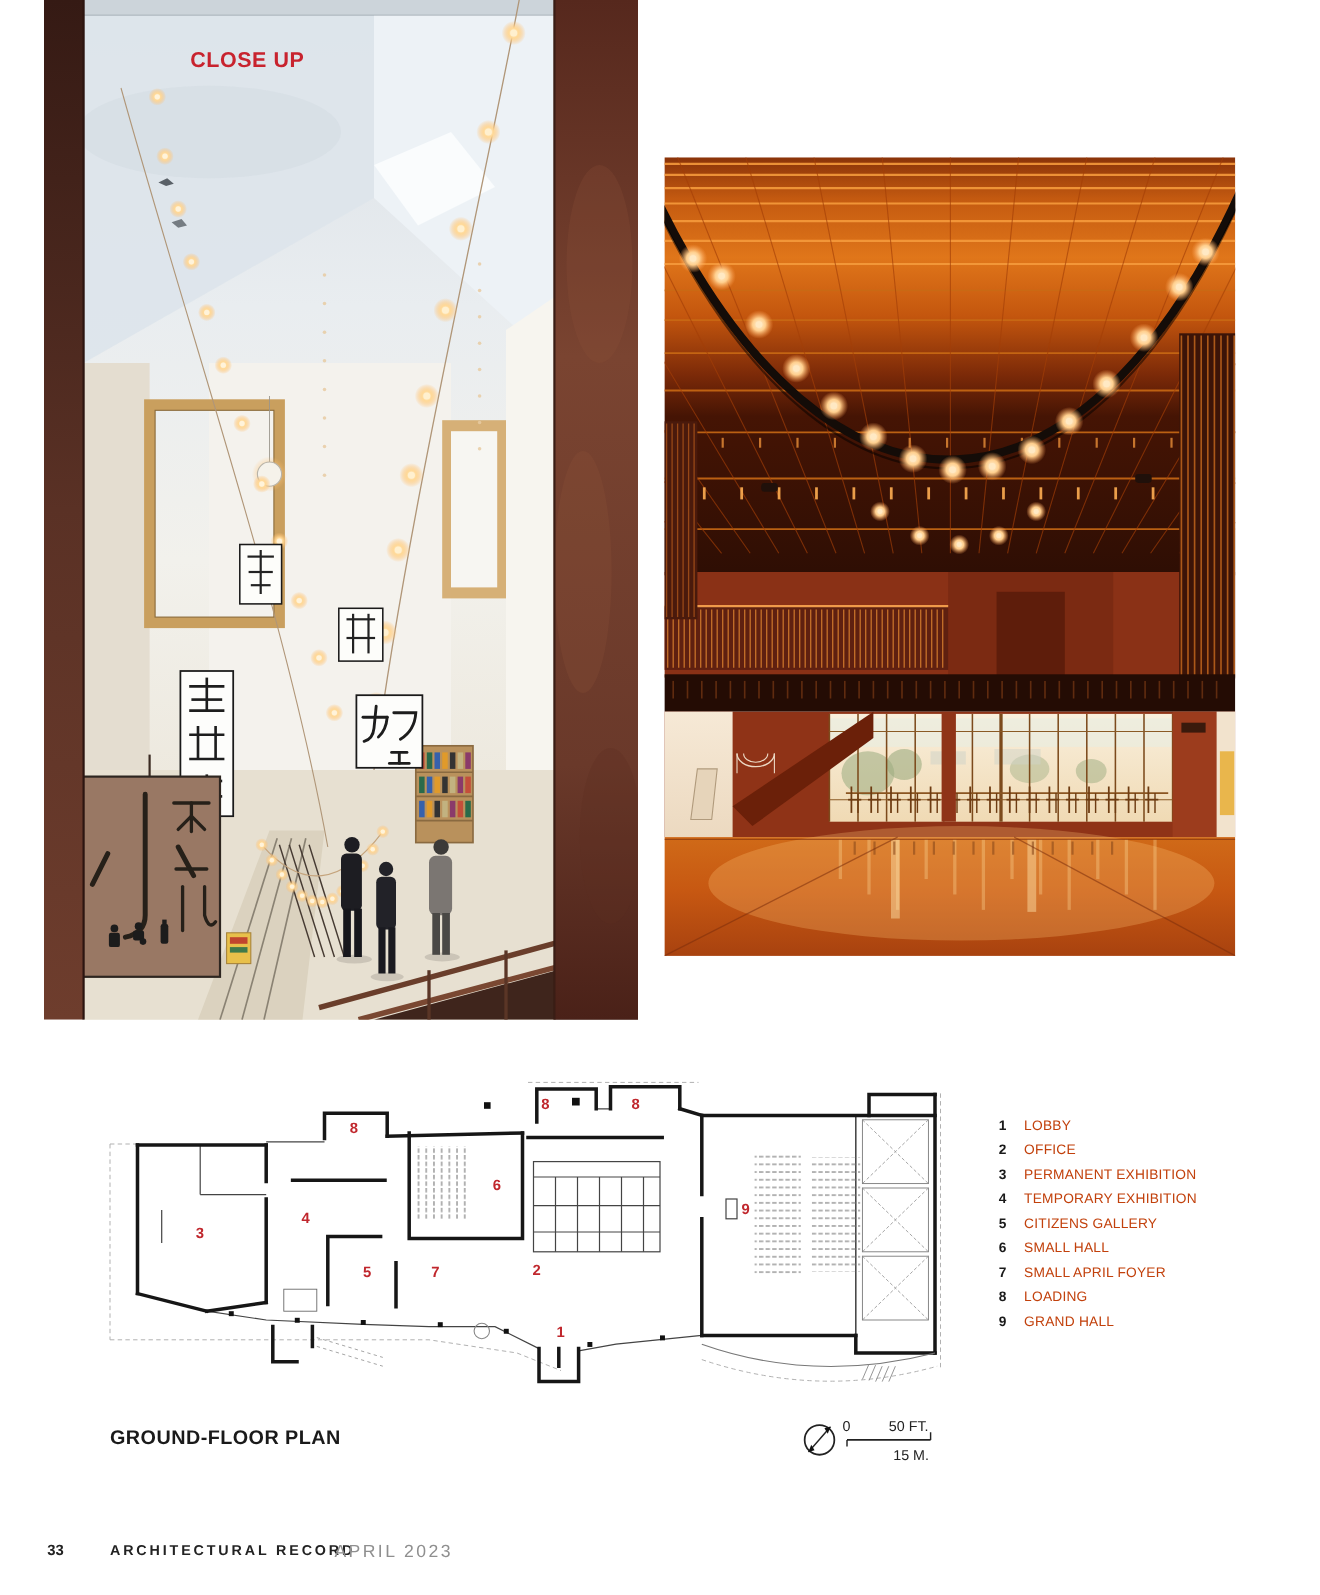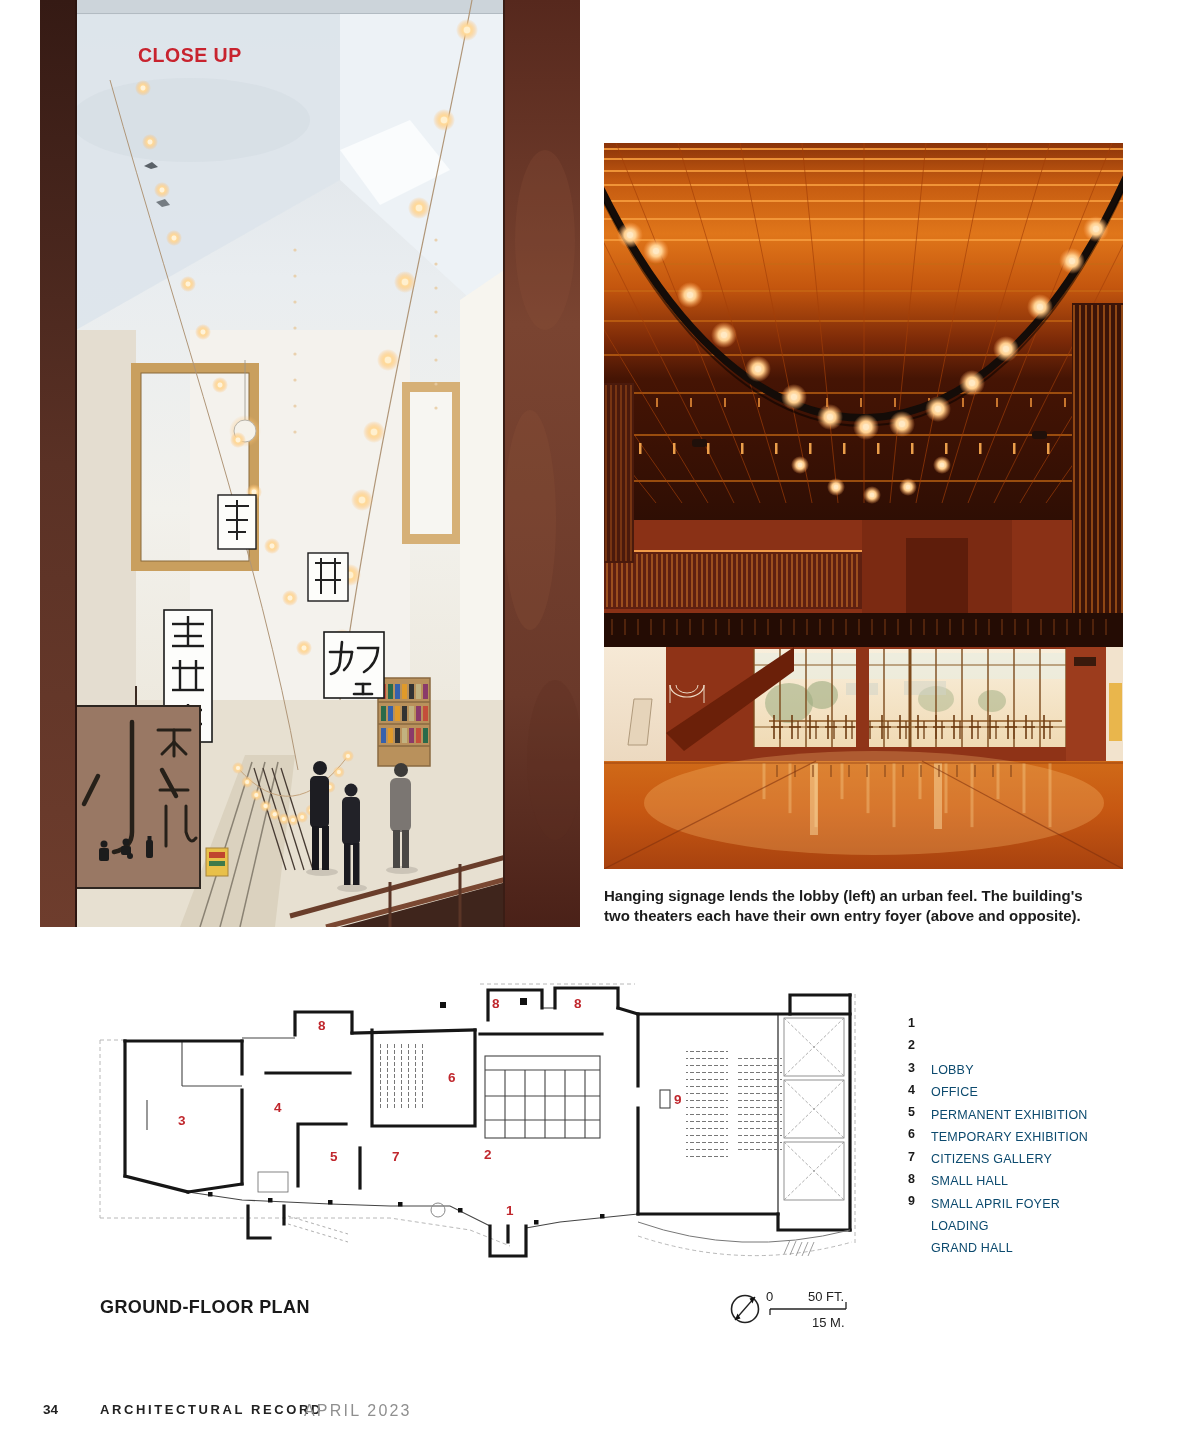--- a/index.html
+++ b/index.html
@@ -11,21 +11,21 @@
   #close-up{left:98px;top:44px;font-size:19.5px;font-weight:bold;letter-spacing:.5px;color:#c8232e;}
   
   #right-photo{left:604px;top:143px;width:519px;height:726px;}
   
   #caption{left:604px;top:886px;width:480px;font-size:15px;line-height:19.5px;font-weight:bold;color:#1c1c1c;}
   
   #plan-svg{left:90px;top:978px;}
   #legend{left:908px;top:1016px;font-size:12.5px;color:#2a2a2a;}
   .legend-row{display:flex;height:22.3px;align-items:flex-start;}
   .legend-num{width:23px;font-weight:bold;color:#1a1a1a;}
-  .legend-label{letter-spacing:.2px;color:#0c4a6e;margin-top:47px;}
+  .legend-label{letter-spacing:.2px;color:#c2410c;}
   #plan-title{left:100px;top:1297px;font-size:18px;font-weight:bold;letter-spacing:.4px;color:#1a1a1a;}
   #scale-block{left:726px;top:1283px;}
   .scale-text{font-size:13px;fill:#222;font-family:"Liberation Sans",sans-serif;}
   
   #footer-page{left:43px;top:1402px;font-size:13.5px;font-weight:bold;color:#222;}
   #footer-mag{left:100px;top:1402px;font-size:13px;font-weight:bold;letter-spacing:2.6px;color:#222;}
   #footer-issue{left:304px;top:1402px;font-size:16px;letter-spacing:2.2px;color:#8f8f8f;}
 </style>
 </head>
 <body>
@@ -324,21 +324,21 @@
 
       <rect x="0" y="0" width="36" height="927" fill="url(#ljG)"></rect>
       <rect x="464" y="0" width="76" height="927" fill="url(#rjG)"></rect>
       <ellipse cx="505" cy="240" rx="30" ry="90" fill="#8a5038" opacity=".25"></ellipse>
       <ellipse cx="490" cy="520" rx="26" ry="110" fill="#91563c" opacity=".22"></ellipse>
       <ellipse cx="515" cy="760" rx="28" ry="80" fill="#5d2f22" opacity=".3"></ellipse>
       <line x1="464" y1="0" x2="464" y2="927" stroke="#3a1d15" stroke-width="2"></line>
       <line x1="36" y1="0" x2="36" y2="927" stroke="#2c1510" stroke-width="2"></line>
       <g id="bulbs-right"></g>
     </svg>
-    <div class="abs" id="close-up" style="position:absolute;">CLOSE UP</div>
+    <div class="abs" id="close-up" style="position:absolute;margin-left:35px;">CLOSE UP</div>
   </div>
 
   <div class="abs" id="right-photo">
     <svg width="519" height="726" viewBox="0 0 519 726">
       <defs>
         <linearGradient id="ceilG" x1="0" y1="0" x2="0" y2="1">
           <stop offset="0" stop-color="#8a3309"></stop>
             <stop offset=".1" stop-color="#c45a10"></stop>
           <stop offset=".24" stop-color="#e0761a"></stop>
             <stop offset=".38" stop-color="#c4560e"></stop>
@@ -723,24 +723,20 @@
           <rect x="370" y="622" width="2" height="12" fill="#8a4a1a" opacity="0.6"></rect>
           <rect x="388" y="622" width="2" height="12" fill="#8a4a1a" opacity="0.6"></rect>
           <rect x="406" y="622" width="2" height="12" fill="#8a4a1a" opacity="0.6"></rect>
         </g>
       <line x1="0" y1="726" x2="212" y2="618" stroke="#7c2e0c" stroke-width="1.2" opacity=".55"></line>
       <line x1="519" y1="726" x2="318" y2="618" stroke="#7c2e0c" stroke-width="1.2" opacity=".55"></line>
       <line x1="0" y1="620" x2="519" y2="620" stroke="#7a2d0c" stroke-width="1.2" opacity=".6"></line>
     </svg>
   </div>
 
-  <div class="abs" id="caption">
-    <div>Hanging signage lends the lobby (left) an urban feel. The building's</div>
-    <div>two theaters each have their own entry foyer (above and opposite).</div>
-  </div>
 
   <svg class="abs" id="plan-svg" width="780" height="300" viewBox="0 0 780 300">
     <defs>
       <pattern id="rowsH" width="6" height="7" patternUnits="userSpaceOnUse">
         <line x1="0" y1="3.5" x2="4" y2="3.5" stroke="#777" stroke-width="1"></line>
       </pattern>
       <pattern id="colsV" width="7" height="6" patternUnits="userSpaceOnUse">
         <line x1="3.5" y1="0" x2="3.5" y2="4" stroke="#777" stroke-width="1"></line>
       </pattern>
     </defs>
@@ -898,17 +894,17 @@
     <g>
       <text class="scale-text" x="40" y="18">0</text>
       <line x1="44" y1="26" x2="120" y2="26" stroke="#222" stroke-width="1.6"></line>
       <line x1="44" y1="26" x2="44" y2="32" stroke="#222" stroke-width="1.3"></line>
       <line x1="120" y1="19" x2="120" y2="26" stroke="#222" stroke-width="1.3"></line>
       <text class="scale-text" x="82" y="18">50 FT.</text>
       <text class="scale-text" x="86" y="44">15 M.</text>
     </g>
   </svg>
 
-  <div class="abs" id="footer-page">34</div>
+  <div class="abs" id="footer-page">33</div>
   <div class="abs" id="footer-mag">ARCHITECTURAL RECORD</div>
   <div class="abs" id="footer-issue">APRIL 2023</div>
 
 </div>
 
 </body></html>

